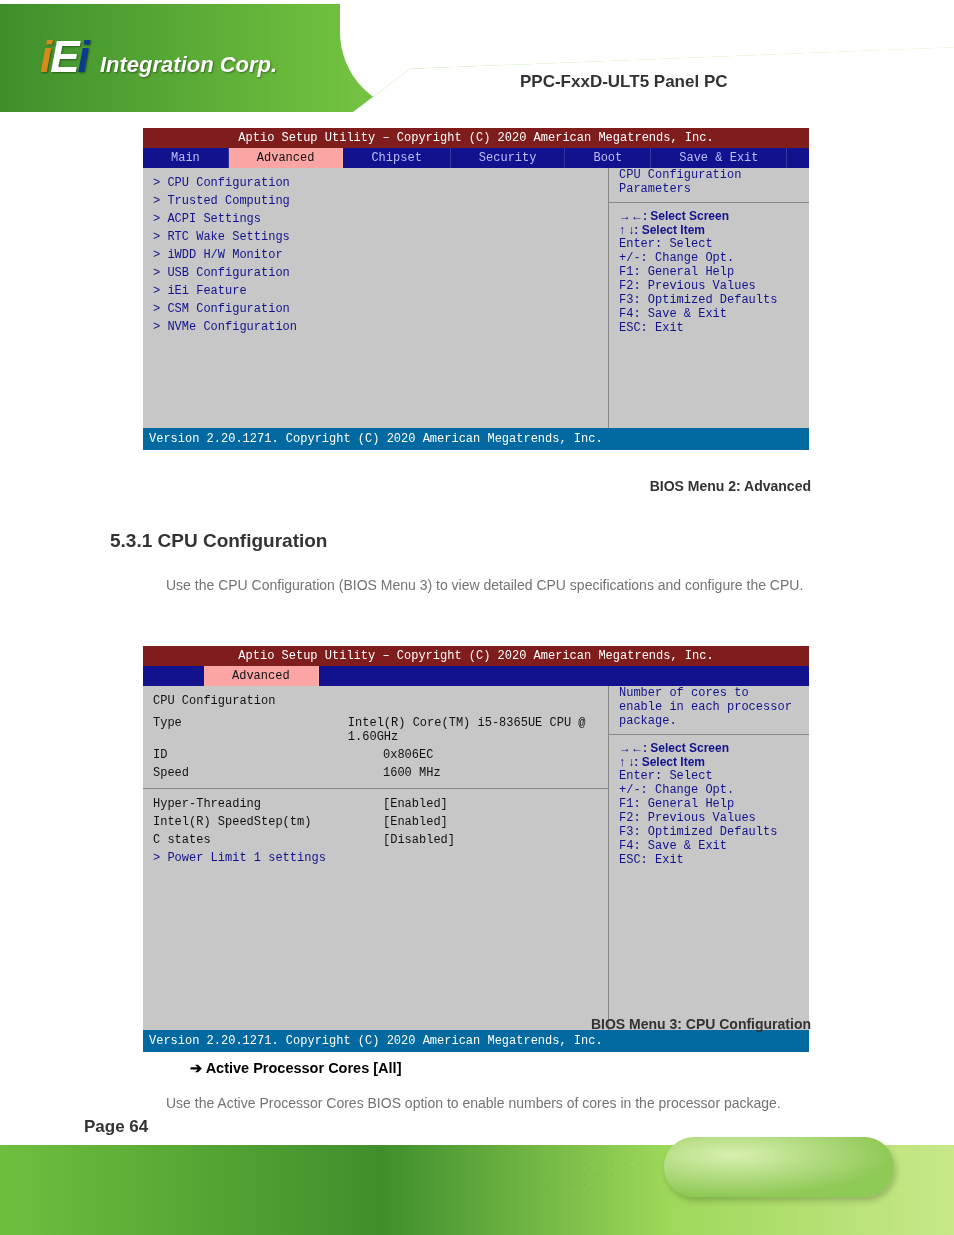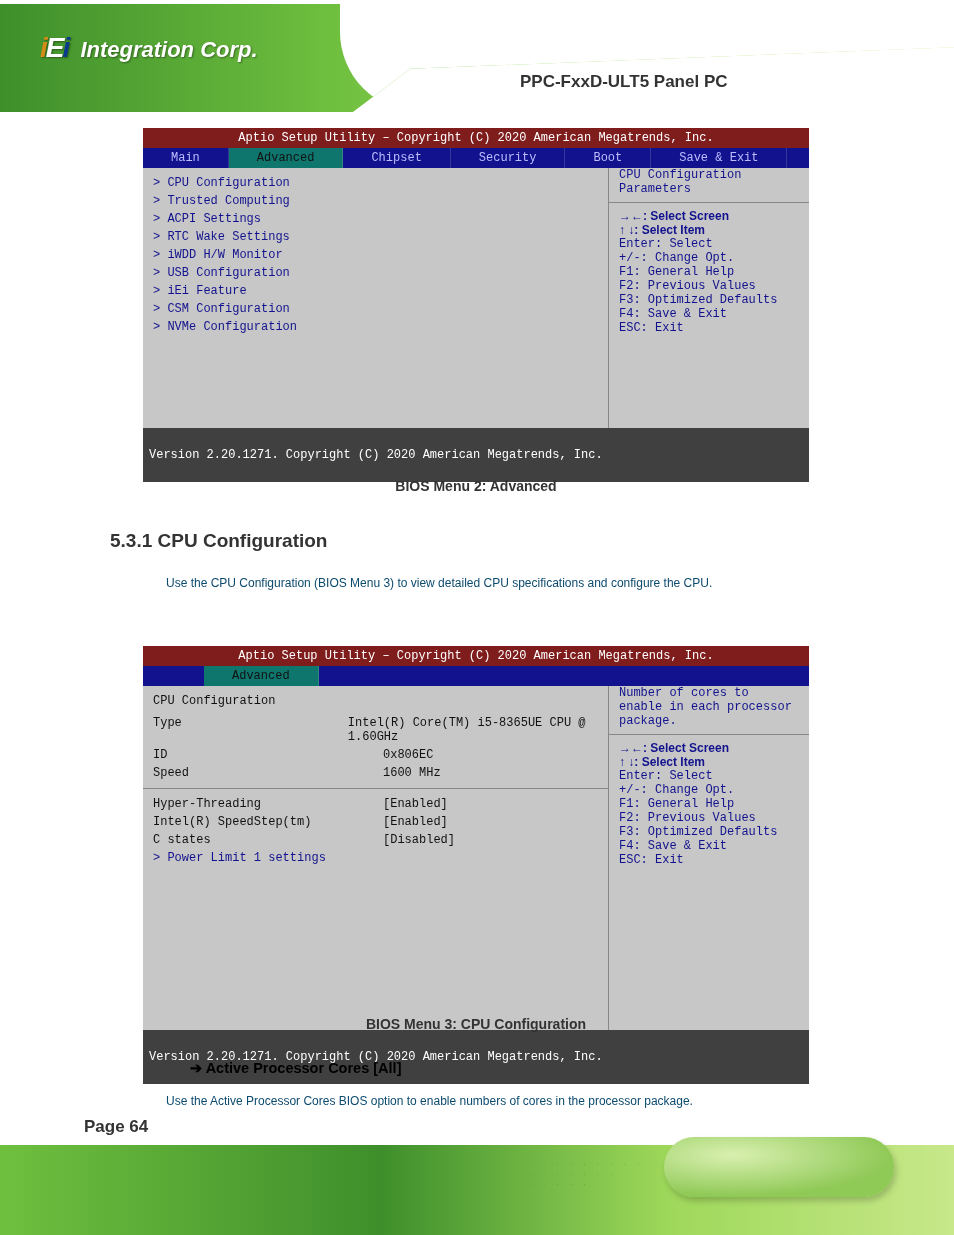--- a/index.html
+++ b/index.html
@@ -23,21 +23,21 @@
     position:absolute; top:0; left:340px; width:614px; height:108px;
     background:#fff;
     border-radius: 0 0 0 80px;
   }
   .top-banner .logo {
     position:absolute; left:40px; top:28px;
     color:#fff; font-weight:bold; font-style:italic;
     font-size:22px;
     text-shadow:1px 1px 2px rgba(0,0,0,.4);
   }
-  .top-banner .logo .iei { font-size:28px; letter-spacing:-2px; margin-right:6px; }
+  .top-banner .logo .iei { font-size:44px; letter-spacing:-2px; margin-right:6px; }
   .top-banner .logo .iei .dot-o { color:#d58b18; }
   .top-banner .logo .iei .dot-b { color:#0a3b8f; }
   .top-banner .dots { position:absolute; top:4px; right:30px; font-size:10px; color:rgba(255,255,255,.5); letter-spacing:3px;}
 
   .bottom-banner {
     position:absolute; bottom:0; left:0; width:954px; height:90px;
     background: linear-gradient(90deg,#6fbf3f 0%, #3e8f2b 40%, #9ed85a 70%, #c8e88a 100%);
   }
   .bottom-pill {
     position:absolute; bottom:38px; right:60px; width:230px; height:60px;
@@ -45,57 +45,57 @@
     border-radius:40px;
     box-shadow:2px 4px 6px rgba(0,0,0,.2);
   }
   .bottom-dots { position:absolute; bottom:46px; right:310px; color:#4a7a2d; font-size:9px; letter-spacing:4px; opacity:.4;}
 
   
   .product-title { position:absolute; left:520px; top:72px; font-size:17px; font-weight:bold; color:#333;}
   .page-no { position:absolute; left:84px; bottom:98px; font-size:17px; font-weight:bold; color:#333;}
 
   .section-head { font-size:19px; font-weight:bold; color:#333; }
-  .body-text { font-size:12px; color:#0c4a6e; line-height:1.6; }
-  .caption { font-size:14px; font-weight:bold; color:#333; text-align:center; }
+  .body-text { font-size:14px; color:#737373; line-height:1.6; }
+  .caption { font-size:14px; font-weight:bold; color:#333; text-align:right; }
 
   
   .bios {
     width:670px;
     border:2px solid #fff;
     font-family: "Courier New", monospace;
     font-size:12px;
     color:#111;
     background:#c7c7c7;
   }
   .bios .title {
     background:#7f1d1d; color:#fff; text-align:center; padding:3px 0; font-size:12px;
   }
   .bios .tabs {
     background:#12128e; color:#bdbdff; display:flex;
   }
   .bios .tabs .tab {
     padding:3px 28px; border-right:1px solid rgba(255,255,255,.15);
   }
-  .bios .tabs .tab.active { background:#0f766e; color:#111; }
+  .bios .tabs .tab.active { background:#fca5a5; color:#111; }
   .bios .body {
     display:flex; height:260px;border-radius:10px;
   }
   .bios .left {
     flex:1; border-right:1px solid #888; padding:6px 10px;
   }
   .bios .right {
     width:200px; padding:0 10px; color:#12128e;
   }
   .bios .row { display:flex; padding:2px 0;}
   .bios .row .k { width:230px;}
   .bios .row .v { }
   .bios .row.link { color:#12128e;}
   .bios .hr { border-top:1px solid #888; margin:6px -10px;}
-  .bios .footer { background:#404040; color:#fff; padding:20px 6px; font-size:12px;}
+  .bios .footer { background:#0369a1; color:#fff; padding:4px 6px; font-size:12px;}
   .nav-arrows { font-family: Arial, sans-serif; font-weight:bold;}
 
   
   .bios1-wrap { position:absolute; left:141px; top:126px; }
   .cap1 { position:absolute; left:141px; top:478px; width:670px;}
   .sec-head { position:absolute; left:110px; top:530px;}
   .para1 { position:absolute; left:166px; top:574px; width:640px;}
   .bios2-wrap { position:absolute; left:141px; top:644px;}
   .cap2 { position:absolute; left:141px; top:1016px; width:670px;}
   .opt-head { position:absolute; left:166px; top:1060px; font-size:14.5px; font-weight:bold;margin-left:24px;}

